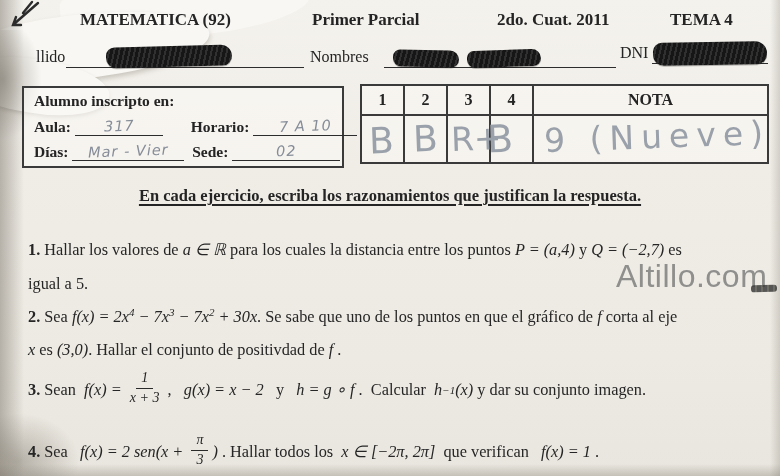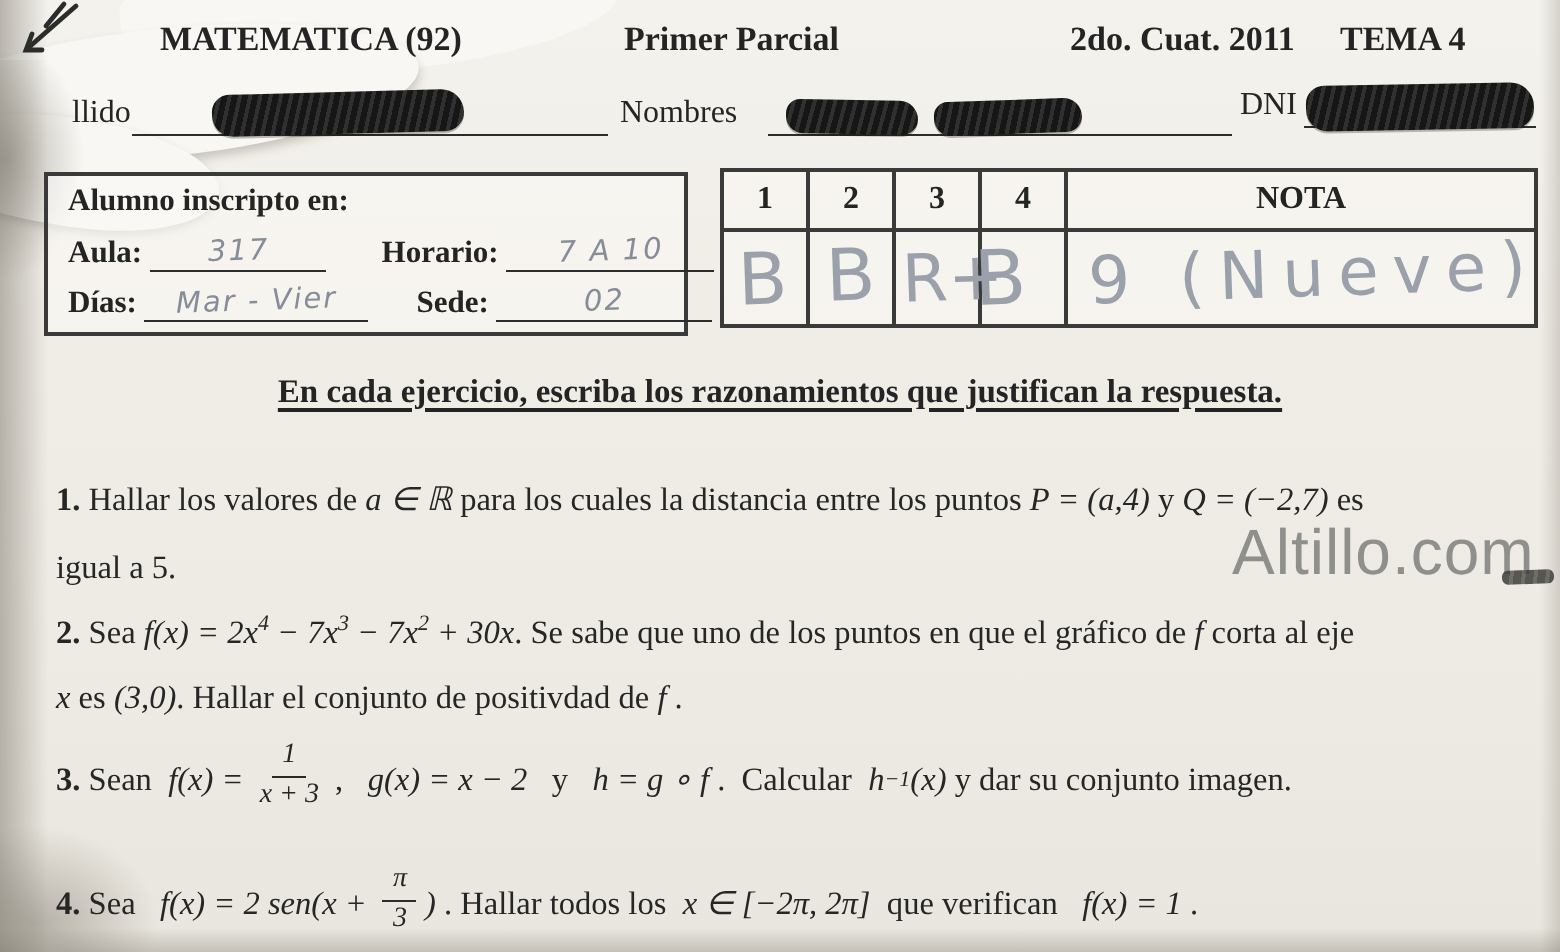--- a/index.html
+++ b/index.html
@@ -37,21 +37,21 @@
     border-radius:50% 50% 60% 40%; box-shadow:0 2px 4px rgba(95,88,76,.25); }
   .pen-mark { position:absolute; left:2px; top:0px; z-index:3; }
   .smudge { position:absolute; left:751px; top:285px; width:26px; height:7px; z-index:3;
     background:repeating-linear-gradient(95deg,#3c3c3c 0 4px,#585850 4px 6px);
     border-radius:3px; opacity:.85; transform:rotate(-2deg); }
 
   
   .title { position:absolute; z-index:2; font-weight:bold; font-size:17px; white-space:nowrap; }
   .t-course { left:80px;  top:10px; }
   .t-exam   { left:312px; top:10px; }
-  .t-term   { left:497px; top:10px;margin-left:38px; }
+  .t-term   { left:497px; top:10px; }
   .t-tema   { left:670px; top:10px; }
 
   
   .slabel { position:absolute; z-index:2; font-weight:normal; font-size:16px; white-space:nowrap; }
   .lab-apellido { left:36px;  top:48px; }
   .lab-nombres  { left:310px; top:48px; }
   .lab-dni      { left:620px; top:44px; }
   .uline { position:absolute; z-index:2; border-bottom:1.6px solid #2c2c2c; height:20px; }
   .ul-apellido { left:66px;  top:48px; width:238px; }
   .ul-nombres  { left:384px; top:48px; width:232px; }
@@ -162,21 +162,21 @@
     </div>
     <div class="brow">
       <span class="blab">Aula:</span>
       <span class="bline" style="width:88px;"><span class="hw">317</span></span>
       <span class="blab" style="margin-left:24px;text-align:center;">Horario:</span>
       <span class="bline" style="width:104px;"><span class="hw">7 A 10</span></span>
     </div>
     <div class="brow">
       <span class="blab">Días:</span>
       <span class="bline" style="width:112px;"><span class="hw">Mar - Vier</span></span>
-      <span class="blab" style="margin-left:20px;">Sede:</span>
+      <span class="blab" style="margin-left:4px;">Sede:</span>
       <span class="bline" style="width:108px;"><span class="hw">02</span></span>
     </div>
   </div>
 
   <div class="gtable">
     <div class="gt-head">
       <div class="gt-cell gt-c1">1</div>
       <div class="gt-cell gt-c2">2</div>
       <div class="gt-cell gt-c3">3</div>
       <div class="gt-cell gt-c4">4</div>

